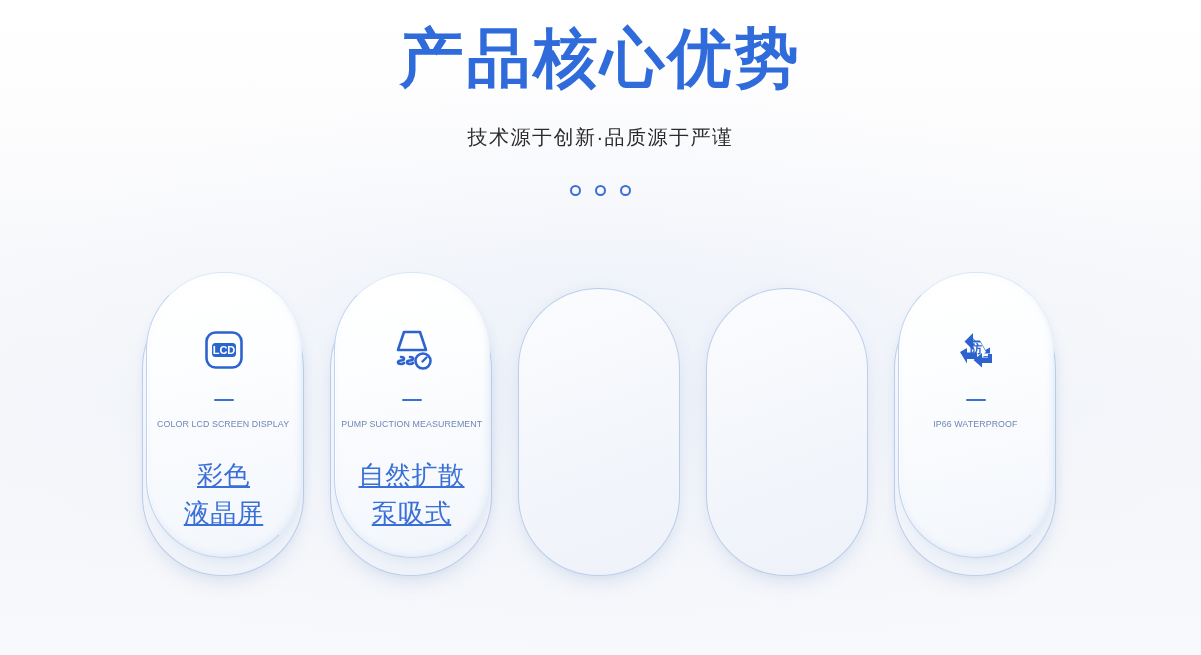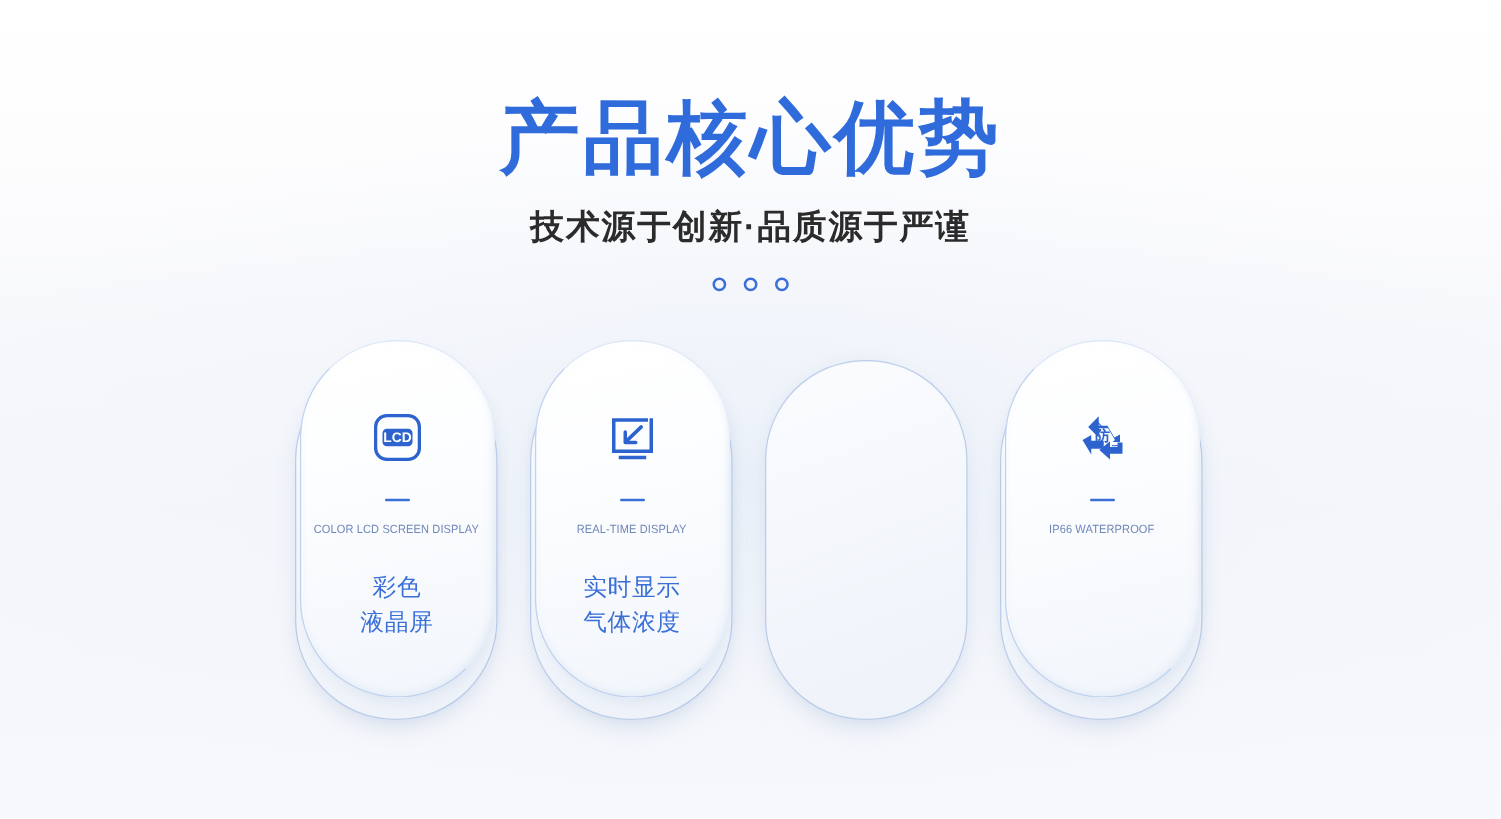--- a/index.html
+++ b/index.html
@@ -27,35 +27,35 @@
   
   .header {
     position: absolute;
     top: 0;
     left: 0;
     width: 1201px;
     text-align: center;
   }
   .title {
     margin: 0;
-    padding-top: 76px;
+    padding-top: 24px;
     font-size: 64px;
     line-height: 1.08;
     font-weight: 700;
     letter-spacing: 3px;
     color: #2F6BDB;
     font-family: "Liberation Sans", "DejaVu Sans", sans-serif;
   }
   .subtitle {
-    margin: 4px;
+    margin: 16px;
     padding-top: 16px;
-    font-size: 27px;
+    font-size: 20px;
     line-height: 1.2;
     letter-spacing: 1.5px;
-    font-weight: 700;
+    font-weight: 400;
     color: #2b2b2b;
   }
   .dots {
     margin: 0;
     padding-top: 20px;
     display: flex;
     justify-content: center;
     align-items: center;
     gap: 14px;
   }
@@ -157,27 +157,28 @@
     letter-spacing: 0.1px;
     color: #6F86B8;
     text-align: center;
     white-space: nowrap;
     transform: scaleX(0.93);
     font-weight: 400;
   }
 
   .cn-label {
     margin-top: 28px;
-    font-size: 19px;
+    font-size: 26px;
     line-height: 1.45;
     color: #3A6FD8;
     text-align: center;
     letter-spacing: 0.5px;
     white-space: pre-line;
     font-weight: 400;
+    text-decoration: underline;
   }
 </style>
 </head>
 <body>
 
 <div class="page">
 
   <div class="header">
     <h1 class="title">产品核心优势</h1>
     <p class="subtitle">技术源于创新·品质源于严谨</p>
@@ -201,39 +202,44 @@
             <text x="26" y="29.8" text-anchor="middle" fill="#ffffff" font-size="11" font-family="'Liberation Sans', sans-serif" font-weight="700">LCD</text>
           </svg>
         </div>
         <div class="divider"></div>
         <div class="en-label">COLOR LCD SCREEN DISPLAY</div>
         <div class="cn-label">彩色
 液晶屏</div>
       </div>
     </div>
 
-
-
     <div class="card-wrap">
       <div class="card-shadow"></div>
       <div class="card-back"></div>
       <div class="card">
         <div class="icon-box">
-          <svg width="58" height="52" viewBox="0 0 58 52">
-            <path d="M44 12 L44 37 L14 37 L14 12 L40 12" fill="none" stroke="#2C63CF" stroke-width="2.8" stroke-linecap="square"></path>
-            <path d="M36 17.5 L23.5 29.5" fill="none" stroke="#2C63CF" stroke-width="2.8" stroke-linecap="round"></path>
-            <path d="M23.2 21.5 L23.2 30 L31.6 30" fill="none" stroke="#2C63CF" stroke-width="2.8" stroke-linecap="round" stroke-linejoin="round"></path>
-            <path d="M18 42 L40 42" fill="none" stroke="#2C63CF" stroke-width="2.8" stroke-linecap="butt"></path>
+          <svg width="56" height="52" viewBox="0 0 56 52">
+            <path d="M20 8 L36 8 L42 26 L14 26 Z" fill="none" stroke="#2C63CF" stroke-width="2.6" stroke-linejoin="round"></path>
+            <path d="M17 33 c4 0 4 3.5 0 3.5 c-4 0 -4 3.5 0 3.5 c2 0 3 -1 3 -1" fill="none" stroke="#2C63CF" stroke-width="2.6" stroke-linecap="round"></path>
+            <path d="M26 33 c4 0 4 3.5 0 3.5 c-4 0 -4 3.5 0 3.5 c2 0 3 -1 3 -1" fill="none" stroke="#2C63CF" stroke-width="2.6" stroke-linecap="round"></path>
+            <circle cx="39" cy="37" r="7.5" fill="none" stroke="#2C63CF" stroke-width="2.6"></circle>
+            <path d="M42.5 33.5 L38.5 37.5" fill="none" stroke="#2C63CF" stroke-width="2.4" stroke-linecap="round"></path>
           </svg>
         </div>
         <div class="divider"></div>
-        <div class="en-label">REAL-TIME DISPLAY</div>
-        <div class="cn-label">实时显示
-气体浓度</div>
+        <div class="en-label">PUMP SUCTION MEASUREMENT</div>
+        <div class="cn-label">自然扩散
+泵吸式</div>
       </div>
+    </div>
+
+
+    <div class="card-wrap">
+      <div class="card-shadow"></div>
+      <div class="card-back"></div>
     </div>
 
     <div class="card-wrap">
       <div class="card-shadow"></div>
       <div class="card-back"></div>
     </div>
 
     <div class="card-wrap">
       <div class="card-shadow"></div>
       <div class="card-back"></div>

